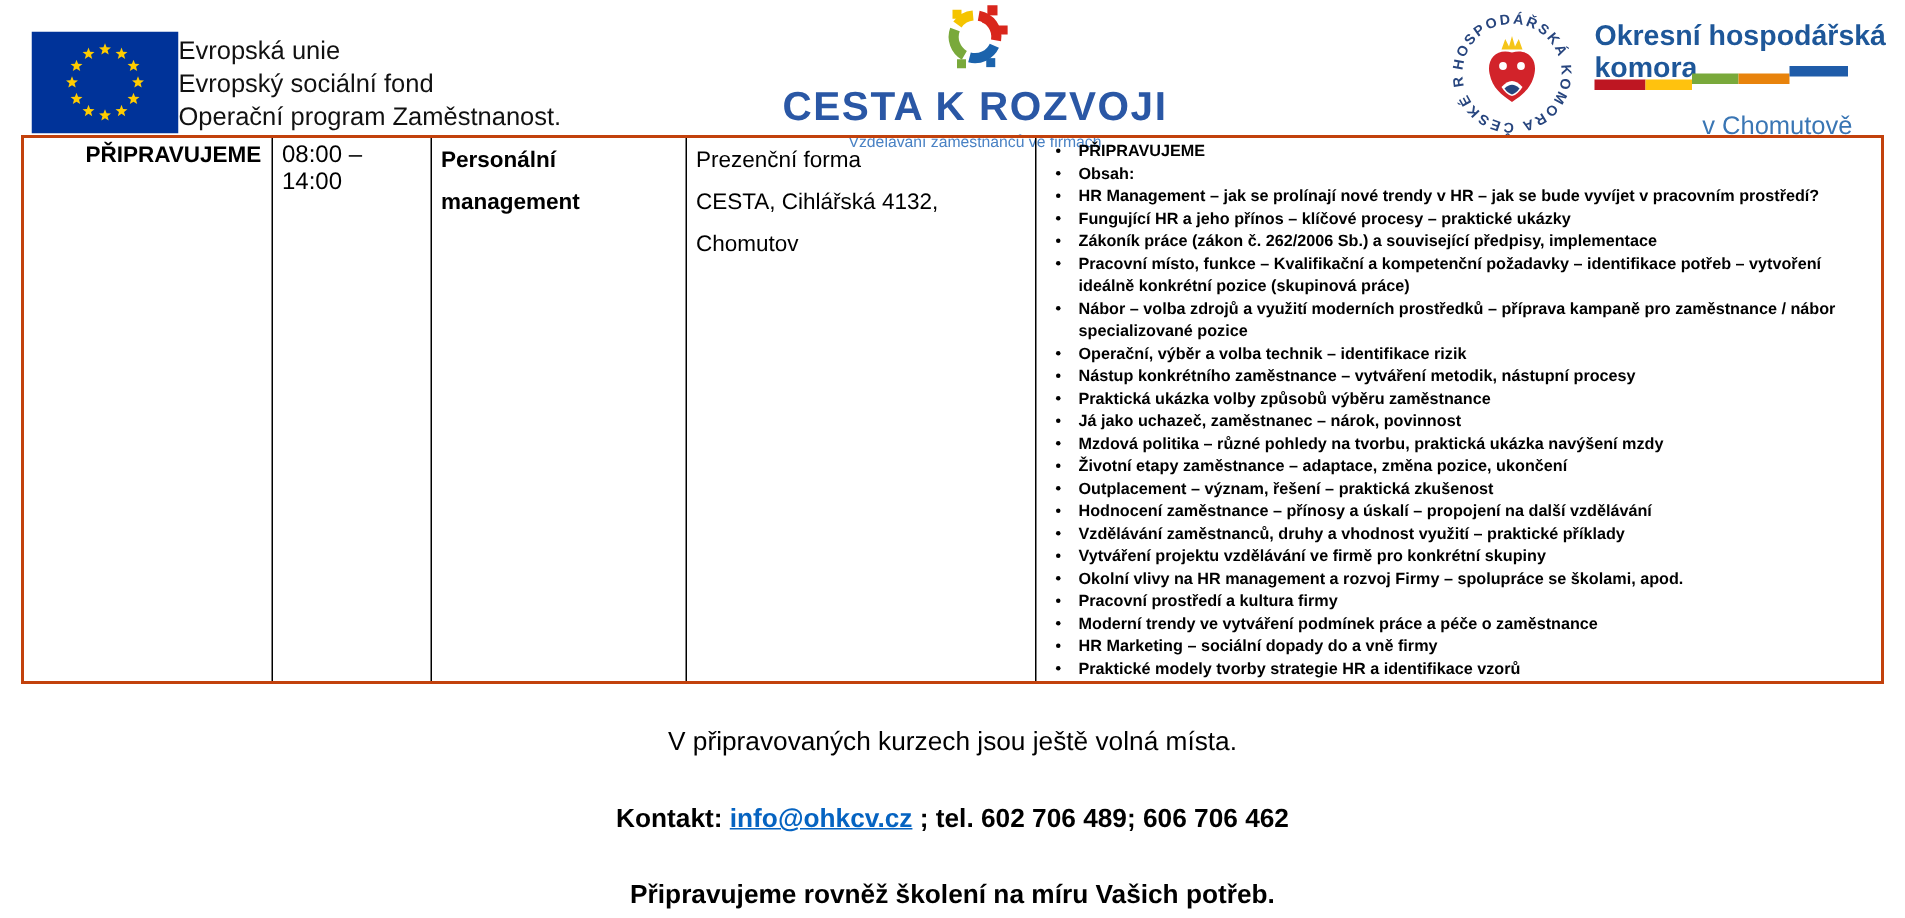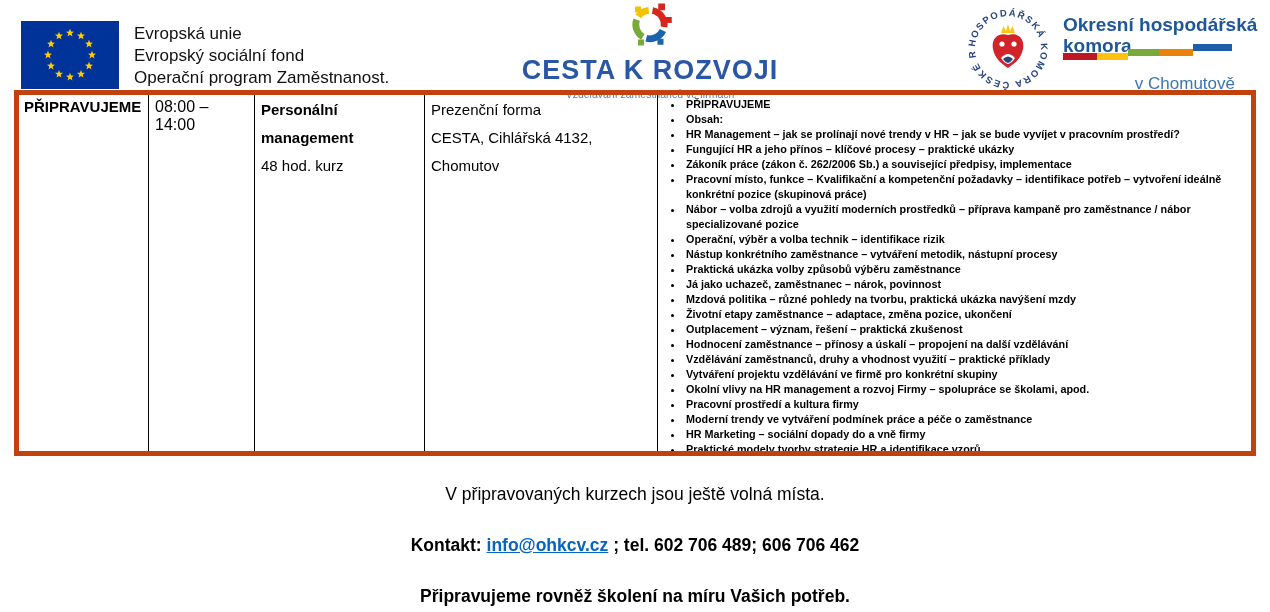--- a/index.html
+++ b/index.html
@@ -3,37 +3,37 @@
 <meta charset="utf-8">
 <style>
   * { margin:0; padding:0; box-sizing:border-box; }
   html,body { width:1270px; height:612px; background:#fff; overflow:hidden;
               font-family:"Liberation Sans", sans-serif; color:#000; }
   .page { position:relative; width:1270px; height:612px; background:#fff; }
 
   
   .eu-block { position:absolute; left:21px; top:21px; display:flex; }
   .eu-flag { width:98px; height:68px; display:block; }
-  .eu-text { margin-left:15px; padding-top:2px; font-size:17px; line-height:22px; color:#111; }
+  .eu-text { margin-left:0; padding-top:2px; font-size:17px; line-height:22px; color:#111; }
 
   .cesta-block { position:absolute; left:495px; top:2px; width:310px; text-align:center; }
   .cesta-gear { width:48px; height:48px; display:inline-block; }
   .cesta-title { font-size:27px; font-weight:bold; color:#2a57a5; letter-spacing:1px; margin-top:1px; }
   .cesta-sub { font-size:10.5px; color:#4a82c4; margin-top:2px; }
 
   .ohk-block { position:absolute; left:965px; top:4px; width:295px; height:86px; }
   .ohk-seal { position:absolute; left:0; top:2px; width:86px; height:86px; }
   .ohk-line1 { position:absolute; left:98px; top:10px; font-size:19px; font-weight:bold; color:#1e5799; }
   .ohk-line2 { position:absolute; left:98px; top:31px; font-size:19px; font-weight:bold; color:#1e5799; }
   .bar-seg { position:absolute; height:7px; }
   .ohk-line3 { position:absolute; left:110px; top:58px; width:160px; text-align:right; font-size:17px; color:#3a76b4;margin-top:12px; }
 
   
   .doc-table { position:absolute; left:14px; top:90px; width:1242px; height:366px;
-               display:flex; border:5px solid #c2410c; }
+               display:flex; border:2px solid #c2410c;padding-left:36px; }
   .cell { border-right:1px solid #000; height:100%; overflow:hidden; }
   .cell:last-child { border-right:none; }
   .c1 { width:130px; padding:3px 4px 0 5px; font-size:15px; font-weight:bold; }
   .c2 { width:106px; padding:3px 4px 0 6px; font-size:16px; }
   .c3 { width:170px; padding:1px 4px 0 6px; font-size:15px; line-height:28px; }
   .c4 { width:233px; padding:1px 4px 0 6px; font-size:15px; line-height:28px; }
   .c5 { flex:1; padding:2px 6px 0 10px; }
   .bold { font-weight:bold; }
   .c5 ul { margin:0; padding-left:16px; list-style-type:disc; }
   .c5 li { font-size:10.8px; font-weight:bold; line-height:15px; padding-left:2px; }
@@ -123,21 +123,20 @@
 
   <div class="doc-table">
     <div class="cell c1">
       <span>PŘIPRAVUJEME</span>
     </div>
     <div class="cell c2">
       <span>08:00 – 14:00</span>
     </div>
     <div class="cell c3">
       <div class="bold">Personální management</div>
-      <div>48 hod. kurz</div>
     </div>
     <div class="cell c4">
       <div>Prezenční forma</div>
       <div>CESTA, Cihlářská 4132,</div>
       <div>Chomutov</div>
     </div>
     <div class="cell c5">
       <ul>
         <li>PŘIPRAVUJEME</li>
         <li>Obsah:</li>

